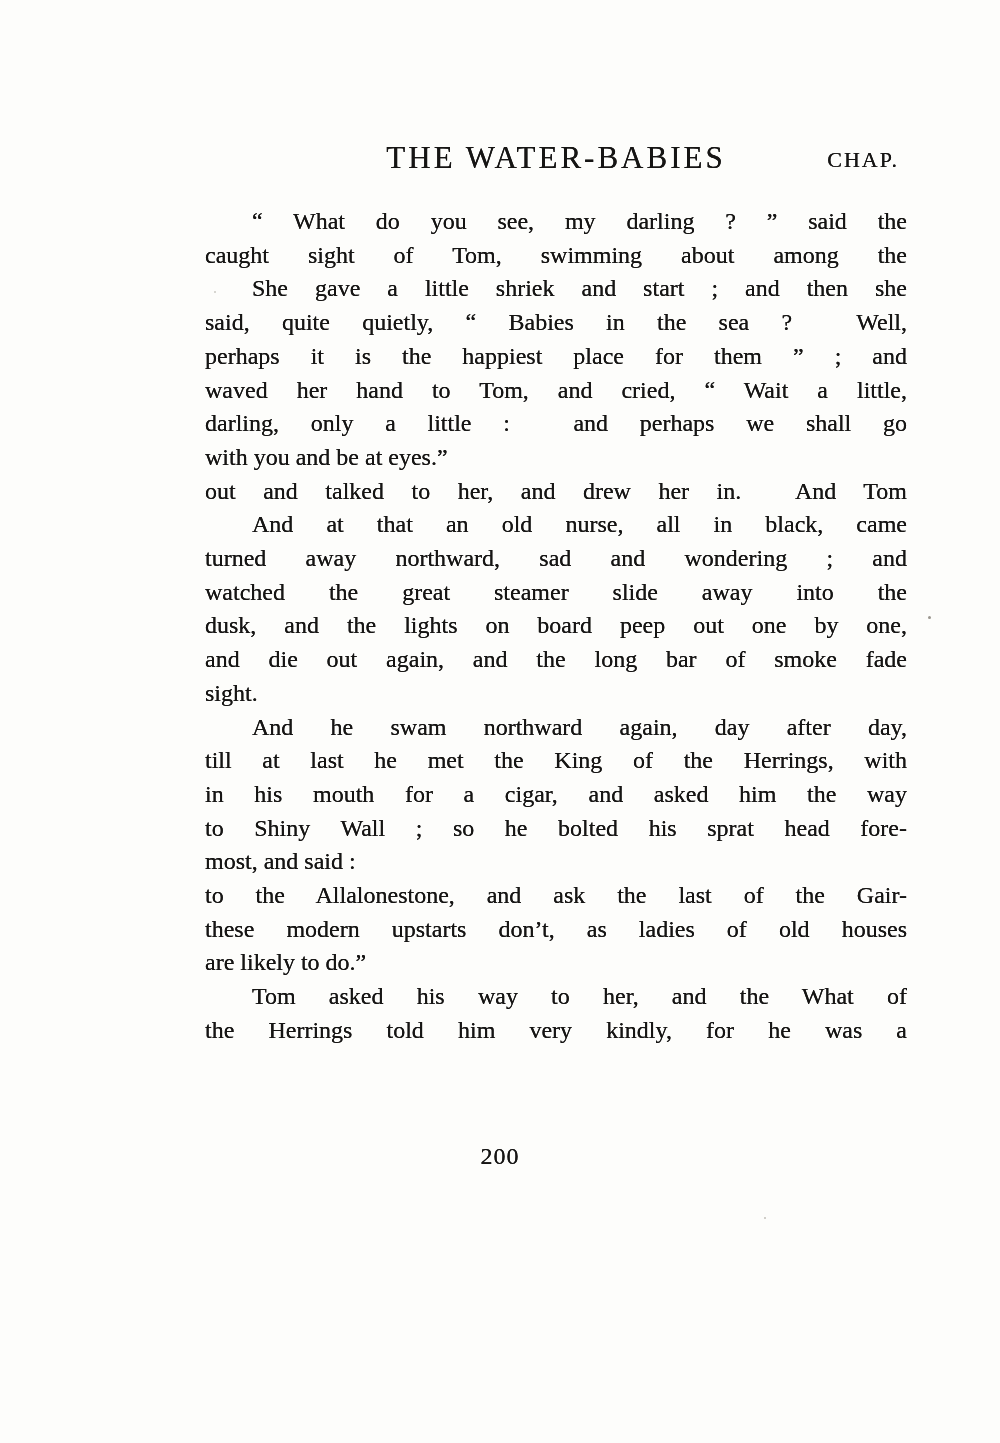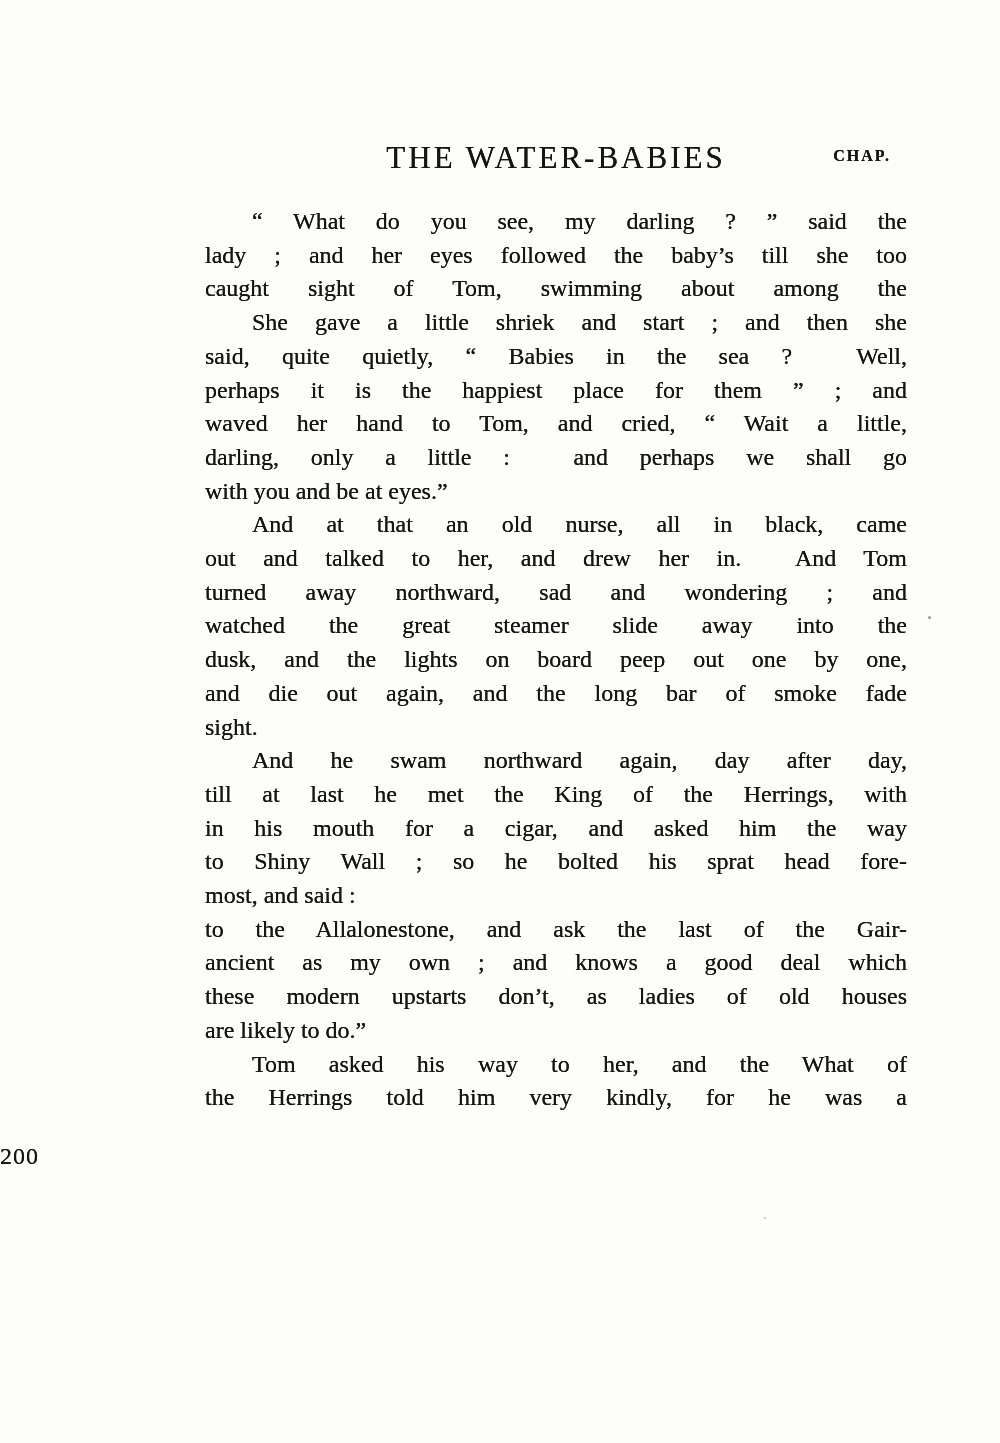--- a/index.html
+++ b/index.html
@@ -32,26 +32,25 @@
     left: 0;
     right: 0;
     text-align: center;
     font-size: 31px;
     letter-spacing: 3px;
     white-space: nowrap;
     text-shadow: 0 0 0.5px currentColor;
   }
   .chapter-label {
     position: absolute;
-    right: 16px;
+    right: 8px;
     top: 7px;
-    font-size: 16px;
+    font-size: 22px;
     letter-spacing: 2px;
     text-shadow: 0 0 0.4px currentColor;
-    font-weight: bold;
   }
   .text-block {
     font-size: 24px;
     line-height: 33.7px;
     text-shadow: 0 0 0.4px currentColor;
   }
   .paragraph { margin: 0; }
   .line {
     text-align: justify;
     text-align-last: justify;
@@ -61,21 +60,21 @@
     text-align-last: left;
   }
   .line.indent {
     text-indent: 47px;
   }
   .page-number {
     position: absolute;
     left: 0;
     right: 0;
     top: 1143px;
-    text-align: left;
+    text-align: center;
     font-size: 24px;
     letter-spacing: 1px;
     text-shadow: 0 0 0.4px currentColor;
   }
   
   .speck {
     position: absolute;
     background: #9a968e;
     border-radius: 50%;
   }
@@ -94,50 +93,48 @@
   <div class="content-column">
     <div class="running-header">
       <div class="running-title">THE WATER-BABIES</div>
       <div class="chapter-label">CHAP.</div>
     </div>
 
     <div class="text-block">
 
     <div class="paragraph">
           <div class="line indent">“ What do you see, my darling ? ” said the</div>
-          <div class="line">lady ; and her eyes followed the baby’s till she too</div>
           <div class="line">caught sight of Tom, swimming about among the</div>
         </div>
         <div class="paragraph">
           <div class="line indent">She gave a little shriek and start ; and then she</div>
           <div class="line">said, quite quietly, “ Babies in the sea ?&nbsp; Well,</div>
           <div class="line">perhaps it is the happiest place for them ” ; and</div>
           <div class="line">waved her hand to Tom, and cried, “ Wait a little,</div>
           <div class="line">darling, only a little :&nbsp; and perhaps we shall go</div>
           <div class="line endline">with you and be at eyes.”</div>
         </div>
         <div class="paragraph">
+          <div class="line">out and talked to her, and drew her in.&nbsp; And Tom</div>
           <div class="line indent">And at that an old nurse, all in black, came</div>
-          <div class="line">out and talked to her, and drew her in.&nbsp; And Tom</div>
           <div class="line">turned away northward, sad and wondering ; and</div>
           <div class="line">watched the great steamer slide away into the</div>
           <div class="line">dusk, and the lights on board peep out one by one,</div>
           <div class="line">and die out again, and the long bar of smoke fade</div>
           <div class="line endline">sight.</div>
         </div>
         <div class="paragraph">
           <div class="line indent">And he swam northward again, day after day,</div>
           <div class="line">till at last he met the King of the Herrings, with</div>
           <div class="line">in his mouth for a cigar, and asked him the way</div>
           <div class="line">to Shiny Wall ; so he bolted his sprat head fore-</div>
           <div class="line endline">most, and said :</div>
         </div>
         <div class="paragraph">
           <div class="line">to the Allalonestone, and ask the last of the Gair-</div>
-          <div class="line">ancient as my own ; and knows a good deal which</div>
           <div class="line">these modern upstarts don’t, as ladies of old houses</div>
           <div class="line endline">are likely to do.”</div>
         </div>
         <div class="paragraph">
           <div class="line indent">Tom asked his way to her, and the What of</div>
           <div class="line">the Herrings told him very kindly, for he was a</div>
         </div>
       </div>
   </div>
 

